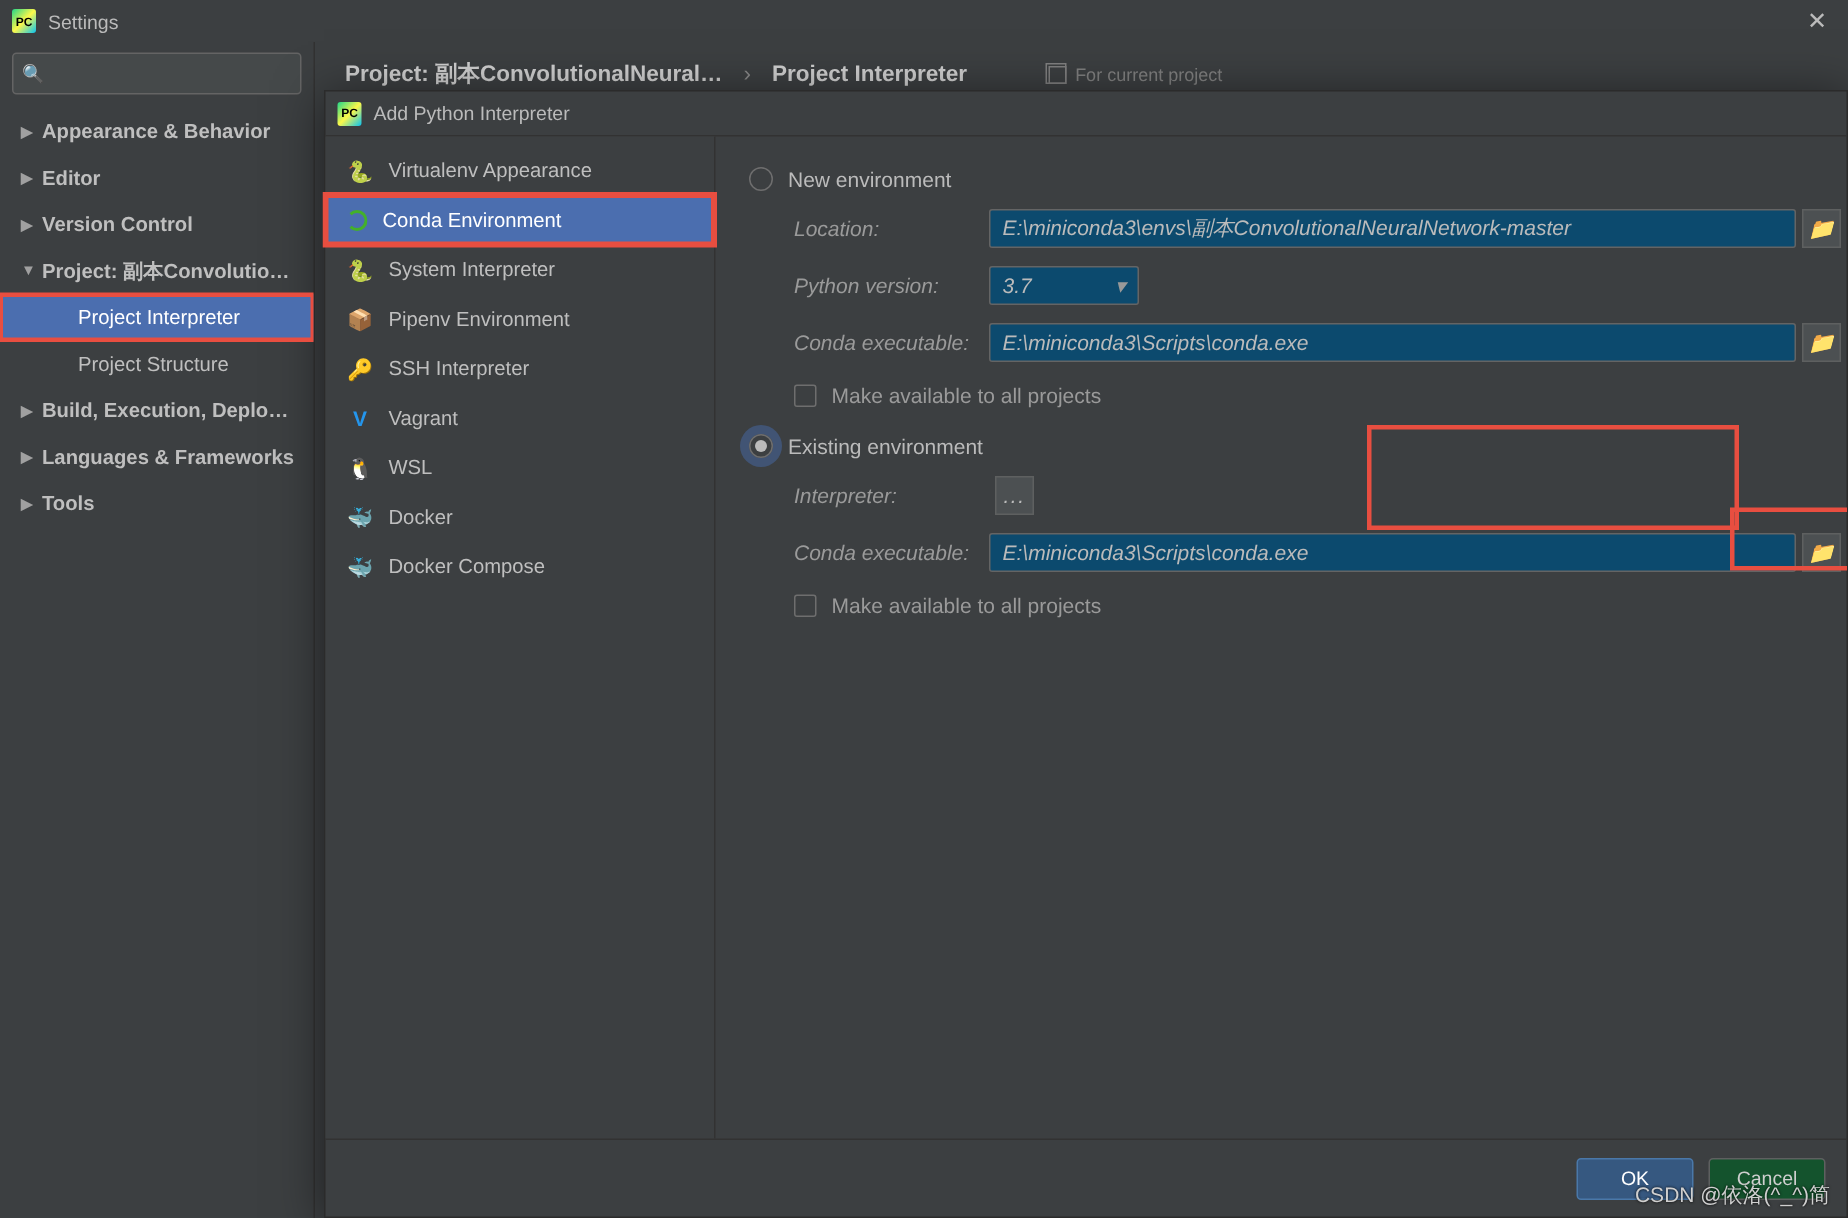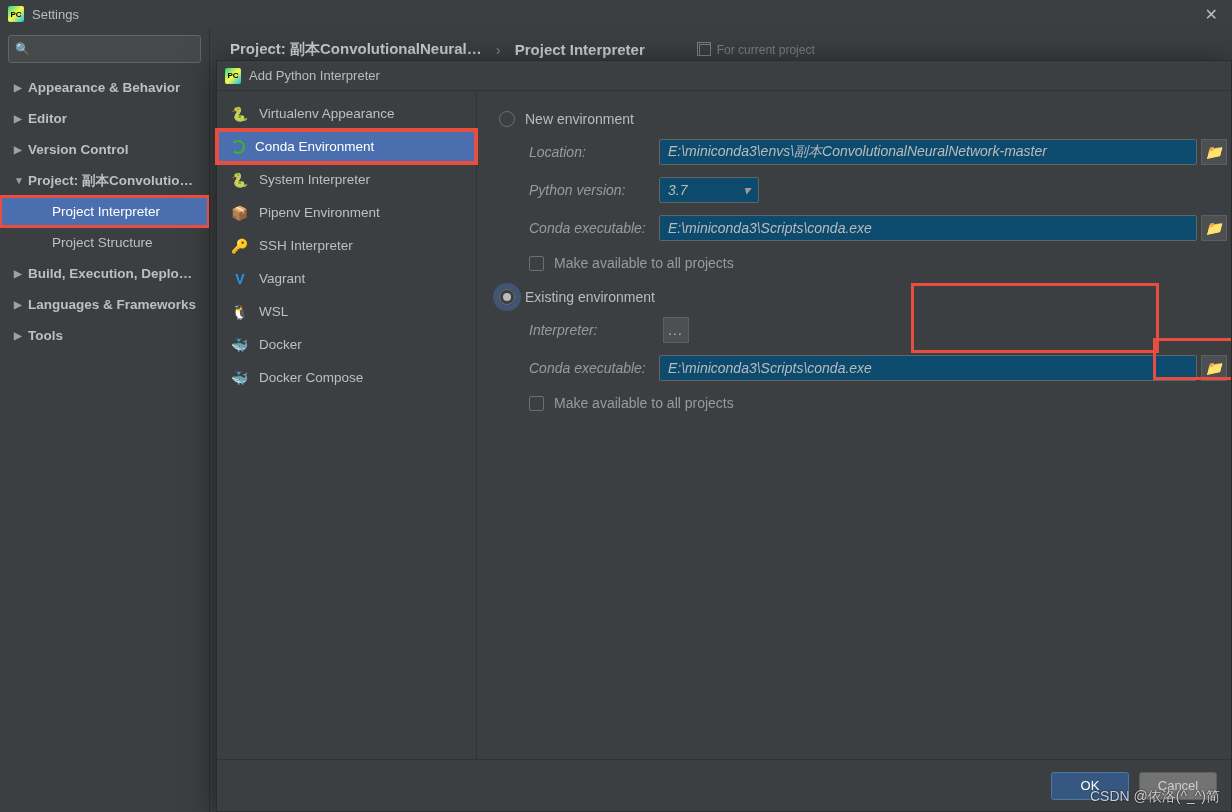--- a/index.html
+++ b/index.html
@@ -70,21 +70,21 @@
 .form-row .ellipsis { width: 26px; height: 26px; margin-left: 4px; background: #4c5052; border: 1px solid #5e6060; display: flex; align-items: center; justify-content: center; color: #bbb; cursor: pointer; letter-spacing: 1px; }
 
 .check-row { display: flex; align-items: center; gap: 10px; padding-left: 30px; height: 32px; color: #9a9a9a; cursor: pointer; }
 .checkbox { width: 15px; height: 15px; border: 1px solid #6e6e6e; border-radius: 2px; }
 
 .red-box-a { position: absolute; border: 3px solid #e84e40; pointer-events: none; z-index: 3; }
 #box-radio { left: 434px; top: 192px; width: 248px; height: 70px; }
 #box-interp { left: 676px; top: 247px; width: 366px; height: 42px; }
 
 .dlg-buttons { height: 52px; border-top: 1px solid #323232; display: flex; align-items: center; justify-content: flex-end; gap: 10px; padding: 0 14px; }
-.btn { min-width: 78px; height: 28px; border-radius: 3px; border: 1px solid #5e6060; background: #737373; color: #cfcfcf; display: flex; align-items: center; justify-content: center; cursor: pointer; font-size: 13px; }
+.btn { min-width: 78px; height: 28px; border-radius: 3px; border: 1px solid #5e6060; background: #14532d; color: #cfcfcf; display: flex; align-items: center; justify-content: center; cursor: pointer; font-size: 13px; }
 .btn.primary { background: #365880; border-color: #4a78a9; color: #fff; }
 
 
 .back-buttons { position: absolute; right: 230px; bottom: 28px; display: flex; gap: 18px; }
 .back-buttons .btn { opacity: .55; }
 
 .watermark { position: absolute; right: 12px; bottom: 6px; color: #cfcfcf; font-size: 14px; text-shadow: 0 0 2px #000; }
 </style>
 </head>
 <body>

